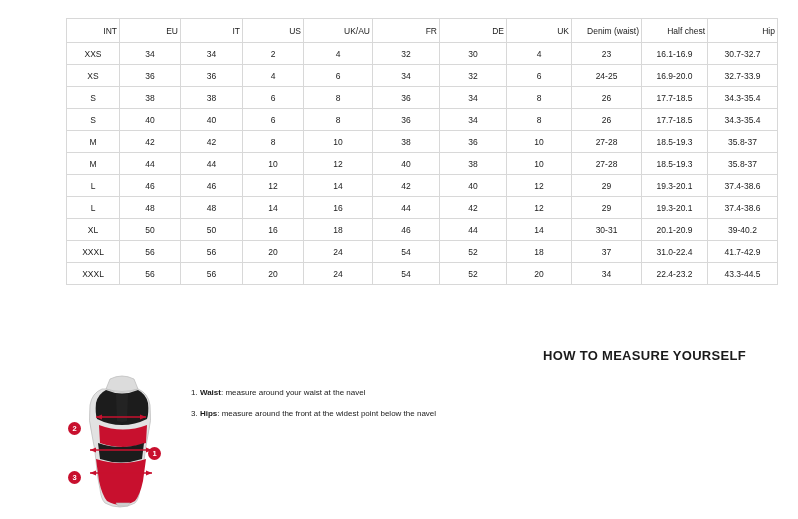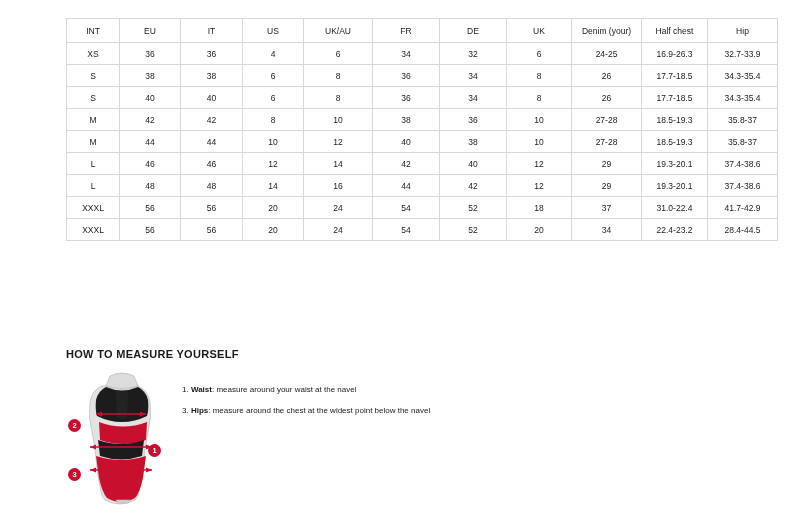--- a/index.html
+++ b/index.html
@@ -29,20 +29,21 @@
     text-align: center;
     vertical-align: middle;
     font-size: 8.5px;
     font-weight: normal;
     color: #1a1a1a;
     padding: 0 2px;
     white-space: nowrap;
   }
   #size-table thead th {
     height: 23px;
+    text-align: right;
   }
   
   col.c0 { width: 53px; }
   col.c1 { width: 61px; }
   col.c2 { width: 62px; }
   col.c3 { width: 61px; }
   col.c4 { width: 69px; }
   col.c5 { width: 67px; }
   col.c6 { width: 67px; }
   col.c7 { width: 65px; }
@@ -50,38 +51,39 @@
   col.c9 { width: 66px; }
   col.c10 { width: 70px; }
 
   .measure-section {
     position: absolute;
     left: 66px;
     top: 348px;
     width: 680px;
   }
   .measure-title {
-    font-size: 11px;
+    font-size: 13px;
     font-weight: bold;
     letter-spacing: 0.3px;
     color: #1a1a1a;
     margin-bottom: 10px;
+    text-align: right;
   }
   .measure-body {
     display: flex;
     align-items: flex-start;
   }
   .figure-wrap {
     position: relative;
     width: 115px;
     height: 135px;
     flex: 0 0 115px;
   }
   .instructions {
-    margin-left: 1px;
+    margin-left: 10px;
     padding-top: 16px;
   }
   .instructions p {
     margin: 0 0 12px 0;
     font-size: 8px;
     line-height: 1.1;
     color: #1a1a1a;
   }
   .instructions b {
     font-weight: bold;
@@ -122,37 +124,50 @@
   <thead>
     <tr id="thead-row">
         <th>INT</th>
         <th>EU</th>
         <th>IT</th>
         <th>US</th>
         <th>UK/AU</th>
         <th>FR</th>
         <th>DE</th>
         <th>UK</th>
-        <th>Denim (your)</th>
+        <th>Denim (waist)</th>
         <th>Half chest</th>
         <th>Hip</th>
       </tr>
   </thead>
   <tbody id="tbody">
+      <tr>
+        <td>XXS</td>
+        <td>34</td>
+        <td>34</td>
+        <td>2</td>
+        <td>4</td>
+        <td>32</td>
+        <td>30</td>
+        <td>4</td>
+        <td>23</td>
+        <td>16.1-16.9</td>
+        <td>30.7-32.7</td>
+      </tr>
       <tr>
         <td>XS</td>
         <td>36</td>
         <td>36</td>
         <td>4</td>
         <td>6</td>
         <td>34</td>
         <td>32</td>
         <td>6</td>
         <td>24-25</td>
-        <td>16.9-26.3</td>
+        <td>16.9-20.0</td>
         <td>32.7-33.9</td>
       </tr>
       <tr>
         <td>S</td>
         <td>38</td>
         <td>38</td>
         <td>6</td>
         <td>8</td>
         <td>36</td>
         <td>34</td>
@@ -220,20 +235,33 @@
         <td>14</td>
         <td>16</td>
         <td>44</td>
         <td>42</td>
         <td>12</td>
         <td>29</td>
         <td>19.3-20.1</td>
         <td>37.4-38.6</td>
       </tr>
       <tr>
+        <td>XL</td>
+        <td>50</td>
+        <td>50</td>
+        <td>16</td>
+        <td>18</td>
+        <td>46</td>
+        <td>44</td>
+        <td>14</td>
+        <td>30-31</td>
+        <td>20.1-20.9</td>
+        <td>39-40.2</td>
+      </tr>
+      <tr>
         <td>XXXL</td>
         <td>56</td>
         <td>56</td>
         <td>20</td>
         <td>24</td>
         <td>54</td>
         <td>52</td>
         <td>18</td>
         <td>37</td>
         <td>31.0-22.4</td>
@@ -243,21 +271,21 @@
         <td>XXXL</td>
         <td>56</td>
         <td>56</td>
         <td>20</td>
         <td>24</td>
         <td>54</td>
         <td>52</td>
         <td>20</td>
         <td>34</td>
         <td>22.4-23.2</td>
-        <td>28.4-44.5</td>
+        <td>43.3-44.5</td>
       </tr>
     </tbody>
 </table>
 
 <div class="measure-section">
   <div class="measure-title">HOW TO MEASURE YOURSELF</div>
   <div class="measure-body">
     <div class="figure-wrap">
       <svg width="115" height="135" viewBox="0 0 115 135" xmlns="http://www.w3.org/2000/svg">
 
@@ -288,16 +316,16 @@
         <polygon points="86,100 80,97.5 80,102.5" fill="#c8102e"></polygon>
 
         <path d="M50 130 l14 0 l-2 3 l-10 0 z" fill="#d0d0d0" stroke="#b9b9b9" stroke-width="0.6"></path>
       </svg>
       <div class="bullet b1">1</div>
       <div class="bullet b2">2</div>
       <div class="bullet b3">3</div>
     </div>
     <div class="instructions" id="instructions">
         <p><span>1.</span> <b>Waist</b><span>: measure around your waist at the navel</span></p>
-        <p><span>3.</span> <b>Hips</b><span>: measure around the chest at the widest point below the navel</span></p>
+        <p><span>3.</span> <b>Hips</b><span>: measure around the front at the widest point below the navel</span></p>
       </div>
   </div>
 </div>
 
 </body></html>

